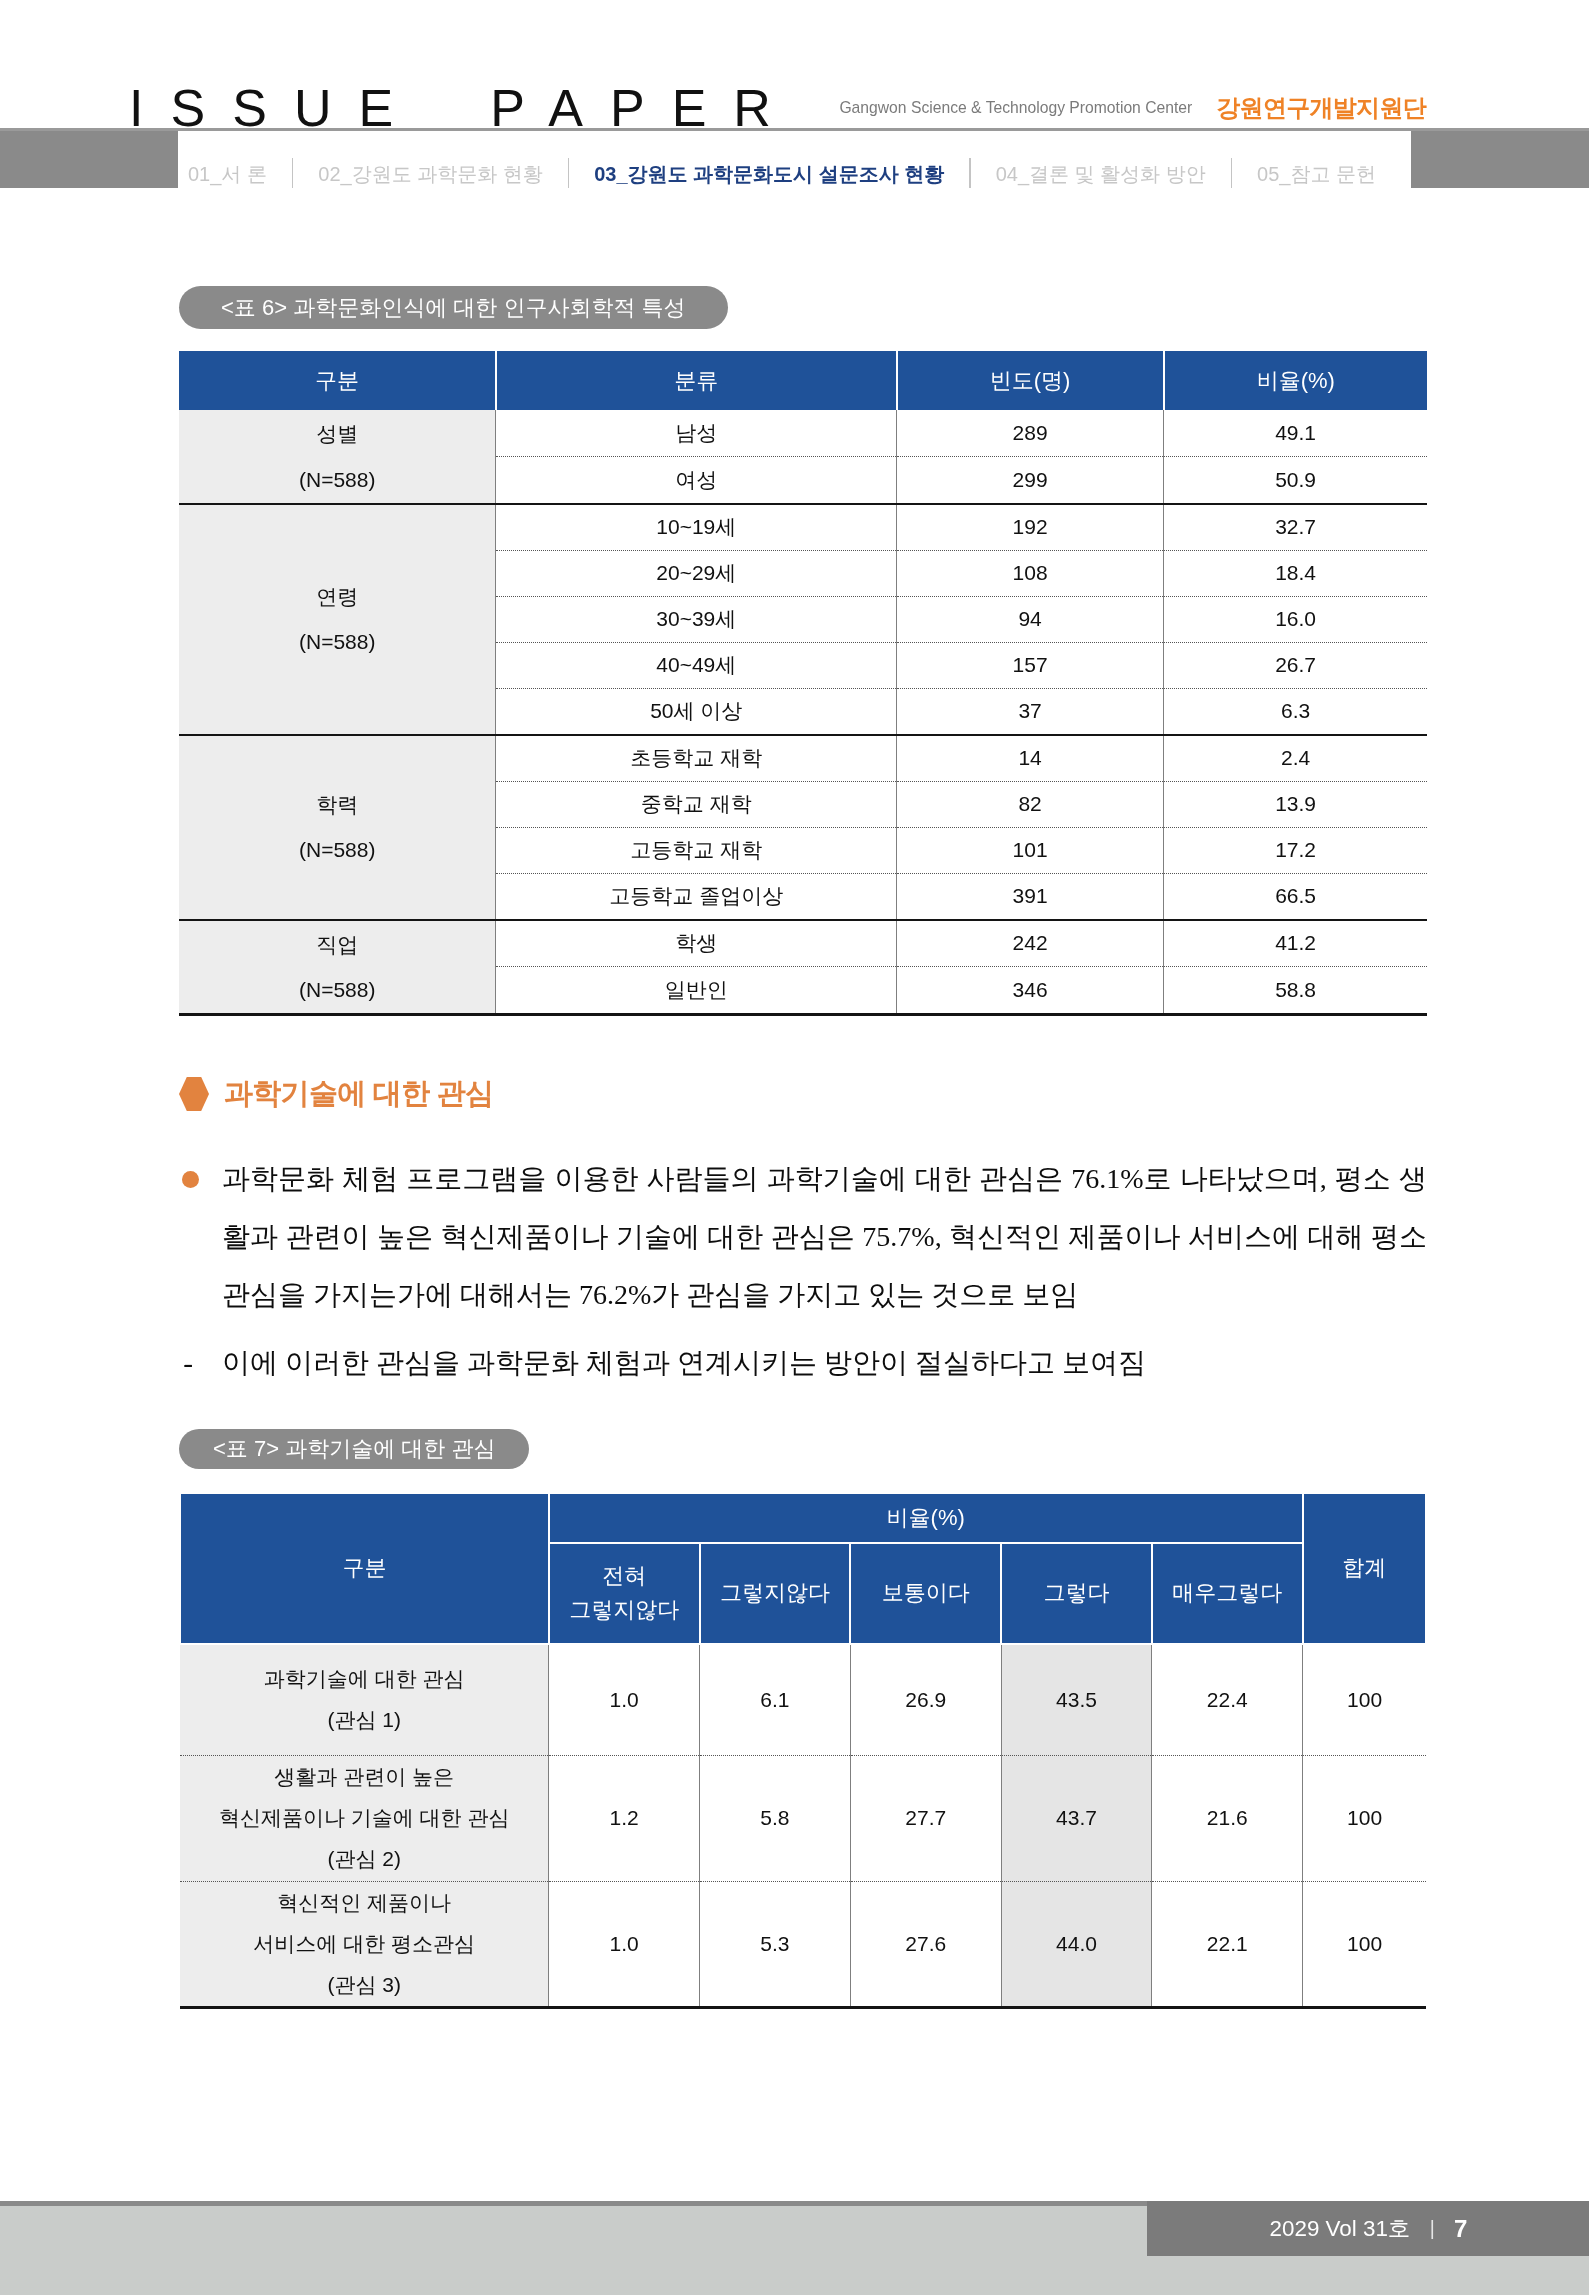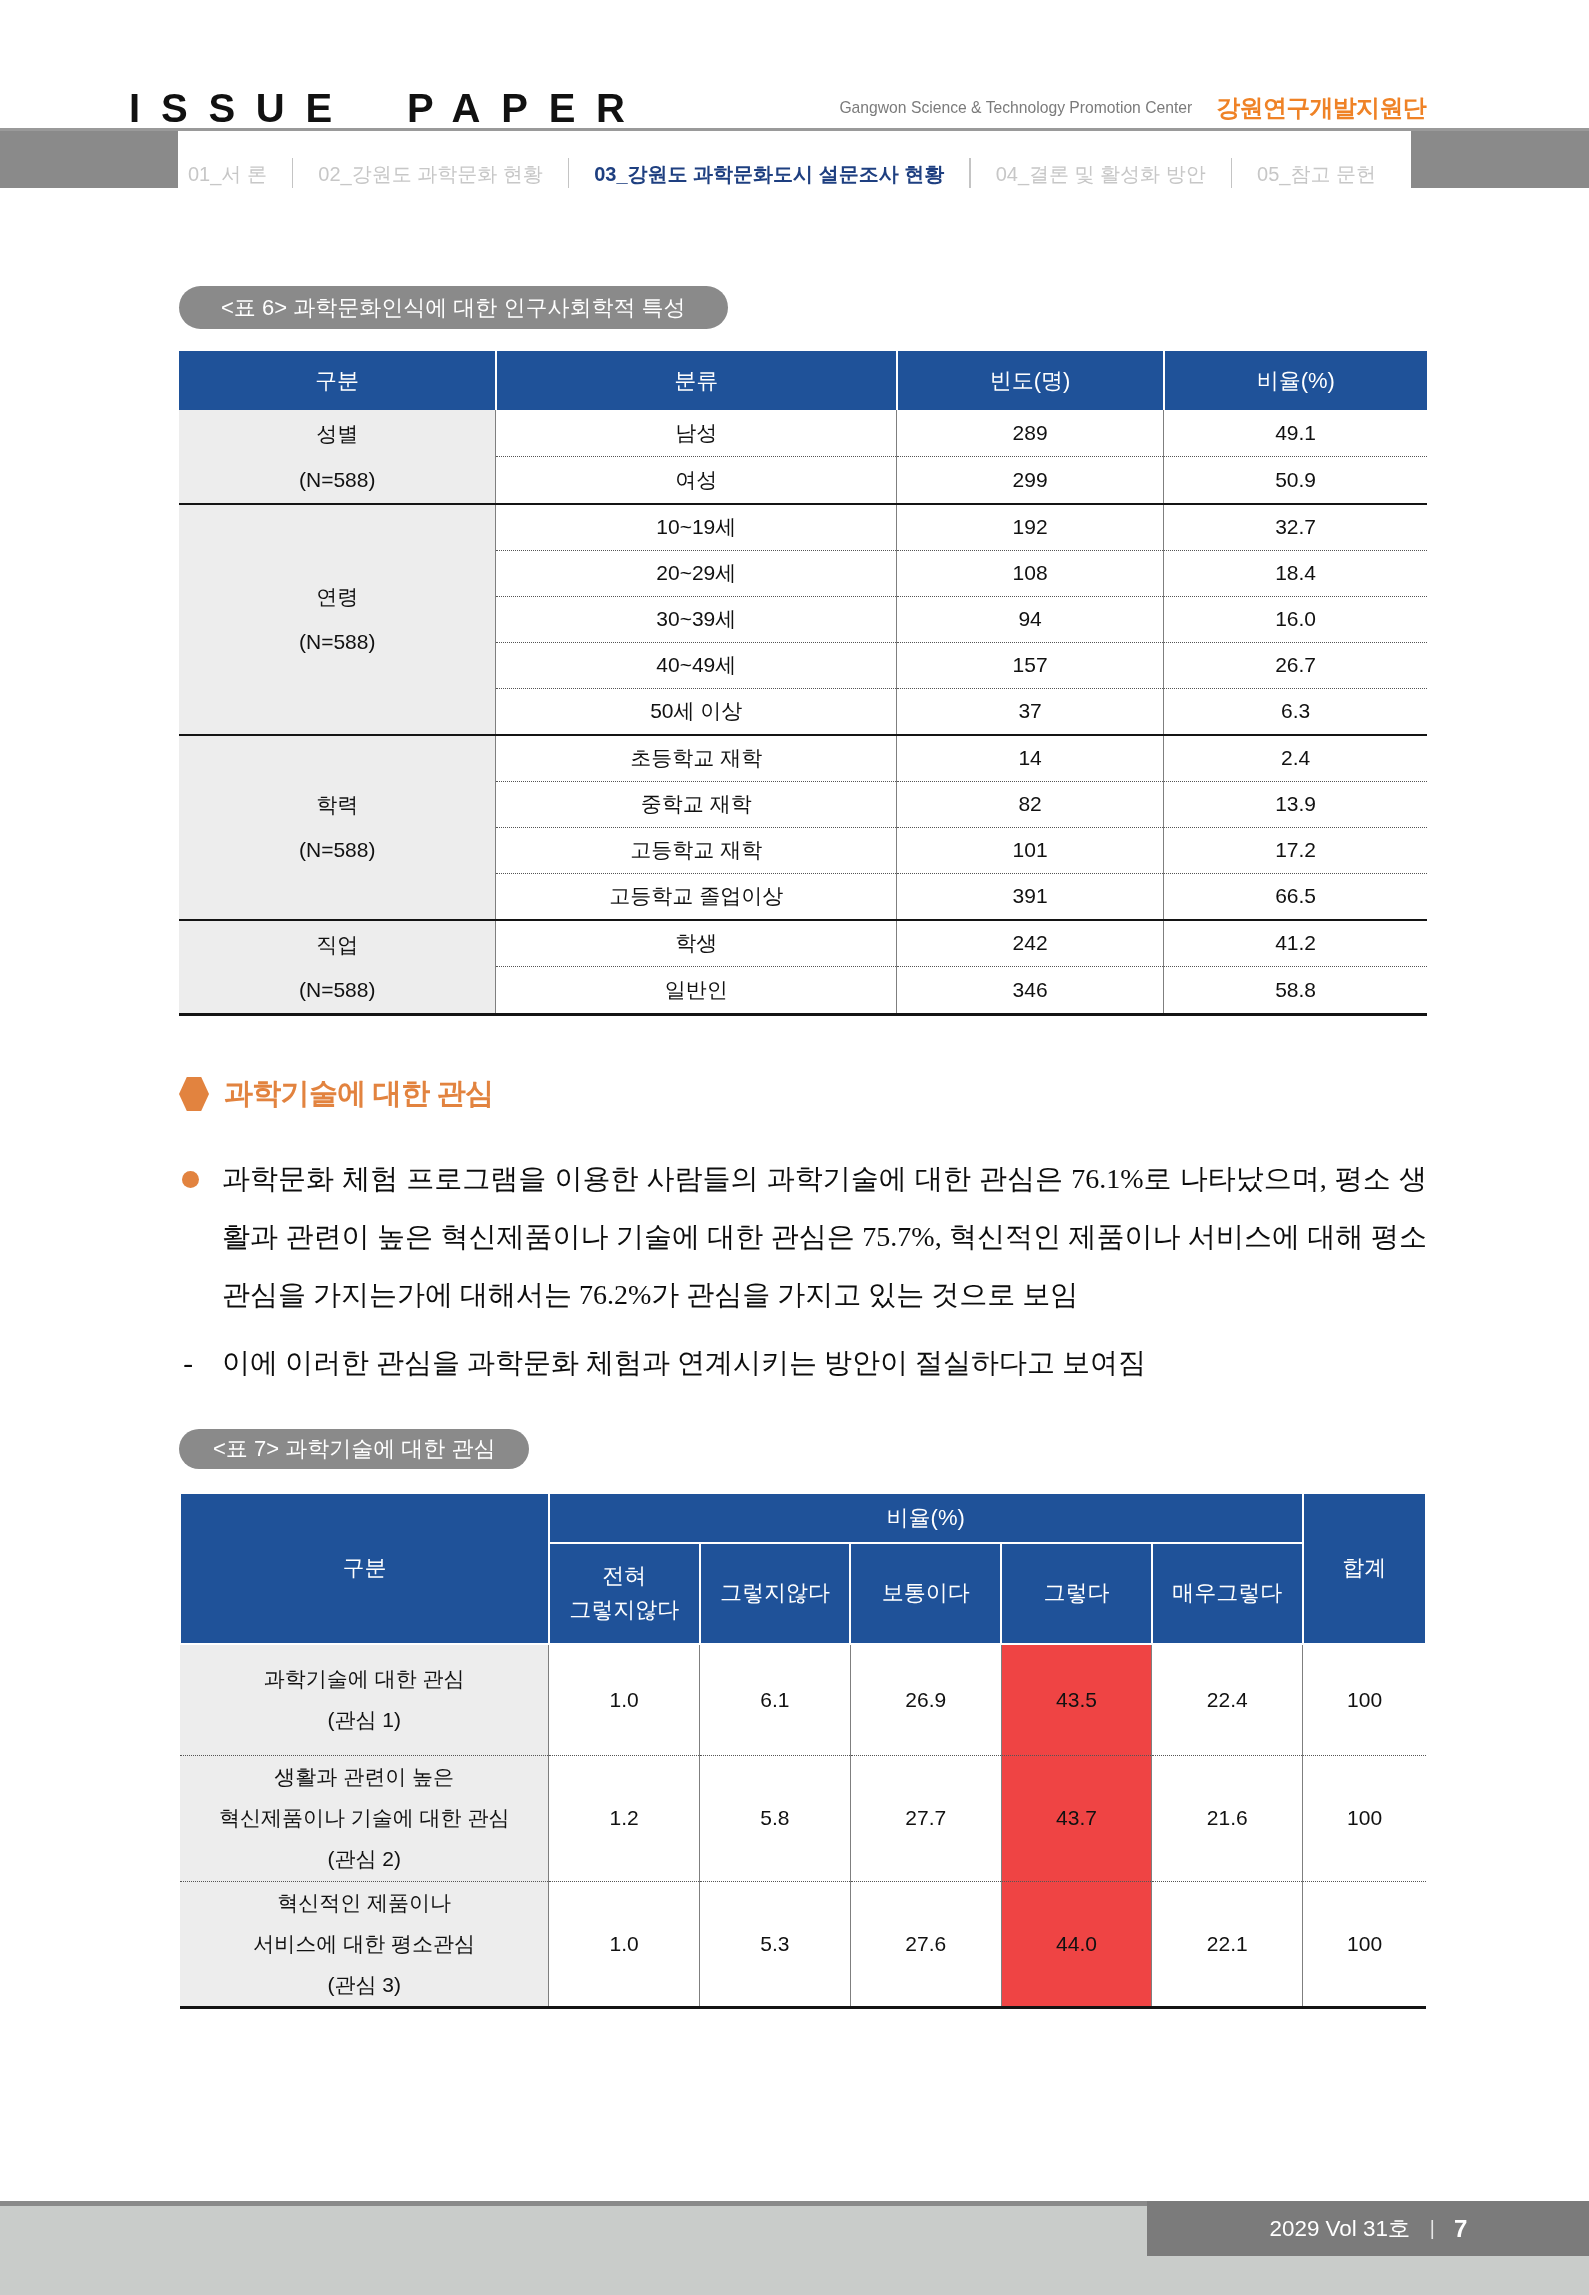--- a/index.html
+++ b/index.html
@@ -1,21 +1,21 @@
 <!DOCTYPE html>
 <html style="font-size:12px"><head>
 <meta charset="utf-8">
 <style>
   html,body{margin:0;padding:0;background:#ffffff;}
   .page{position:relative;width:1589px;height:2295px;background:#fff;overflow:hidden;
         font-family:"Liberation Sans","DejaVu Sans",sans-serif;color:#111;}
 
   
-  .issue-title{position:absolute;left:129px;top:87px;font-size:40px;line-height:43px;
-rasp               color:#8a8a8a;font-weight:700;letter-spacing:0.52em;word-spacing:0.55em;white-space:nowrap;}
+  .issue-title{position:absolute;left:129px;top:87px;font-size:52px;line-height:43px;
+rasp               color:#8a8a8a;font-weight:400;letter-spacing:0.52em;word-spacing:0.55em;white-space:nowrap;}
   .org-row{position:absolute;top:88px;right:163px;height:39px;display:flex;align-items:center;gap:24px;}
   .org-en{font-size:15.7px;color:#7b7b7b;white-space:nowrap;}
   .org-kr{font-size:24px;font-weight:700;color:#EF8226;white-space:nowrap;letter-spacing:-0.7px;}
   .head-rule{position:absolute;left:0;top:128px;width:1589px;height:3px;background:#9a9a9a;}
   .head-block-left{position:absolute;left:0;top:131px;width:178px;height:57px;background:#8a8a8a;}
   .head-block-right{position:absolute;left:1411px;top:131px;width:178px;height:57px;background:#8a8a8a;}
   .nav{position:absolute;left:178px;top:131px;width:1208px;height:57px;background:#fff;
        display:flex;align-items:flex-end;justify-content:space-evenly;gap:15px;}
   .nav .tab{font-size:20px;color:#c7c7c7;white-space:nowrap;letter-spacing:0px;cursor:pointer;}
   .nav .tab.active{color:#1E3F80;font-weight:700;}
@@ -53,21 +53,21 @@
   .b-dot{position:absolute;left:3px;top:21px;width:17px;height:17px;border-radius:50%;background:#E2833F;}
   .dash{position:absolute;left:4.5px;top:0;}
 
   
   .t7{margin-top:22.4px;border-bottom:3px solid #141414;}
   .t7 th{background:#1F5299;color:#fff;font-size:22px;font-weight:500;border:2.2px solid #fff;line-height:1.55;}
   .t7 th.pre{white-space:pre-line;}
   .t7 td{height:108px;font-size:21px;border-top:0.7px dotted #555;border-left:0.7px solid #7f7f7f;}
   .t7 td.rl{border-left:none;background:#EDEDED;white-space:pre-line;line-height:1.95;}
   .t7 tbody tr.first td{border-top:none;}
-  .t7 td.hl{background:#ef4444;}
+  .t7 td.hl{background:#e5e5e5;}
 
   
   .foot-rule{position:absolute;left:0;top:2201px;width:1589px;height:5.2px;background:#8a8a8a;}
   .foot-area{position:absolute;left:0;top:2206px;width:1589px;height:90px;background:#C9CCCA;}
   .foot-bar{position:absolute;left:1147px;top:2201px;width:443px;height:55px;background:#7b7b7b;
             display:flex;align-items:center;justify-content:center;gap:19.4px;color:#fff;}
   .foot-bar .issue{font-size:22.4px;}
   .foot-bar .sep{font-size:19.4px;color:#e6e6e6;}
   .foot-bar .pg{font-size:24px;font-weight:700;}
 </style>

